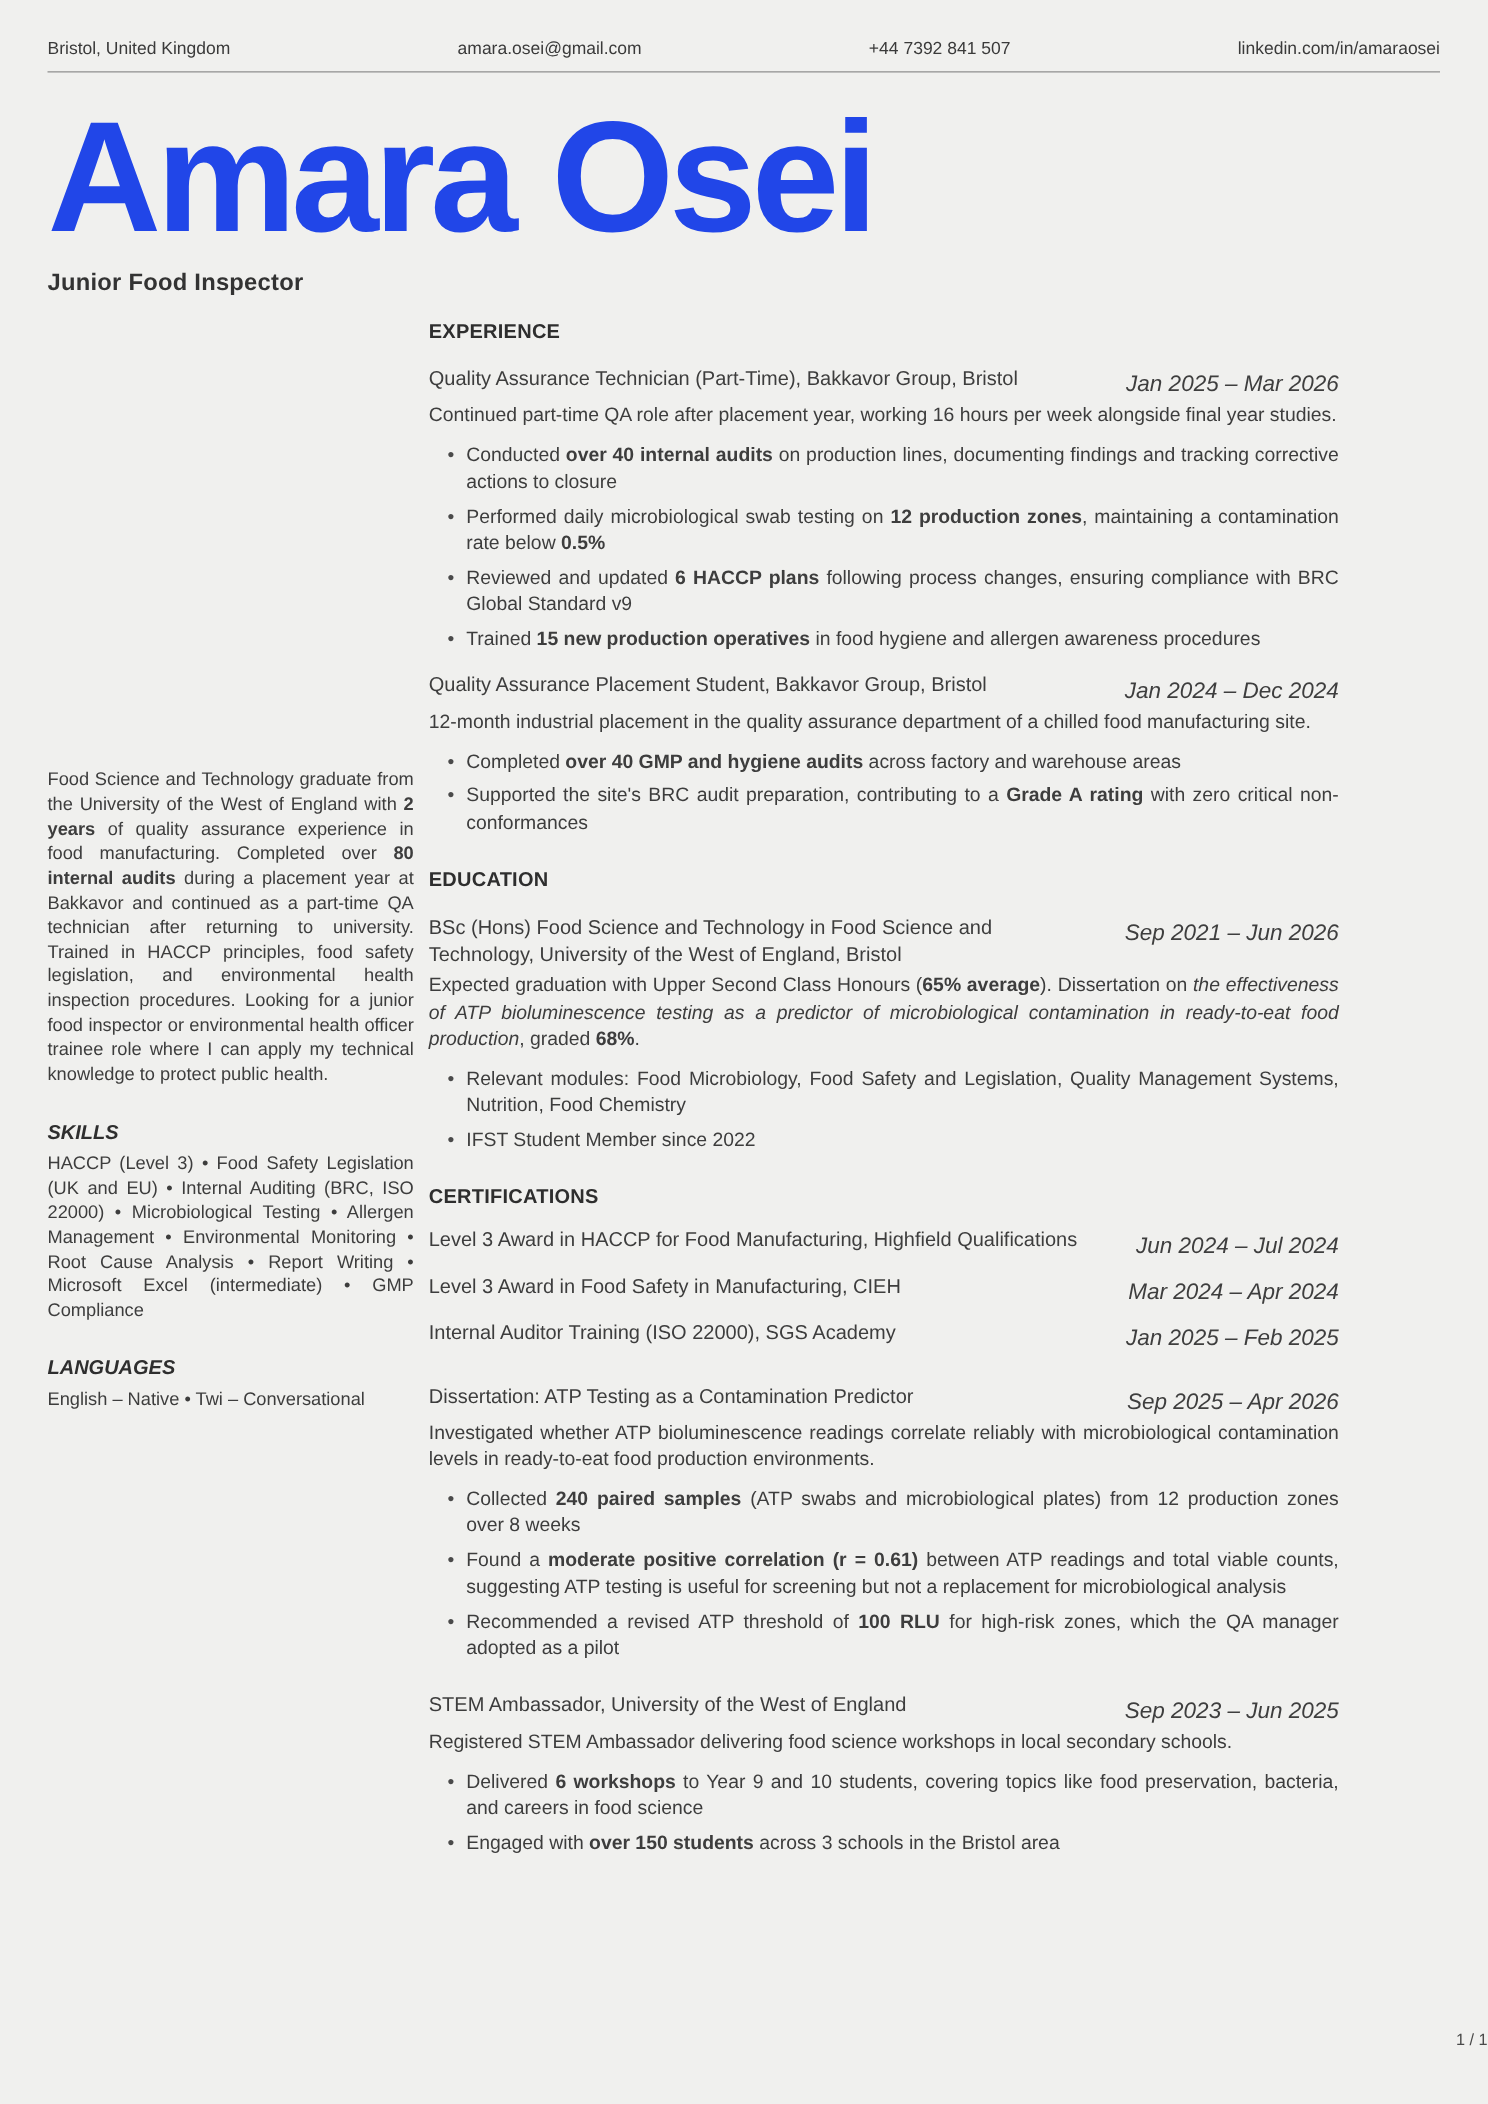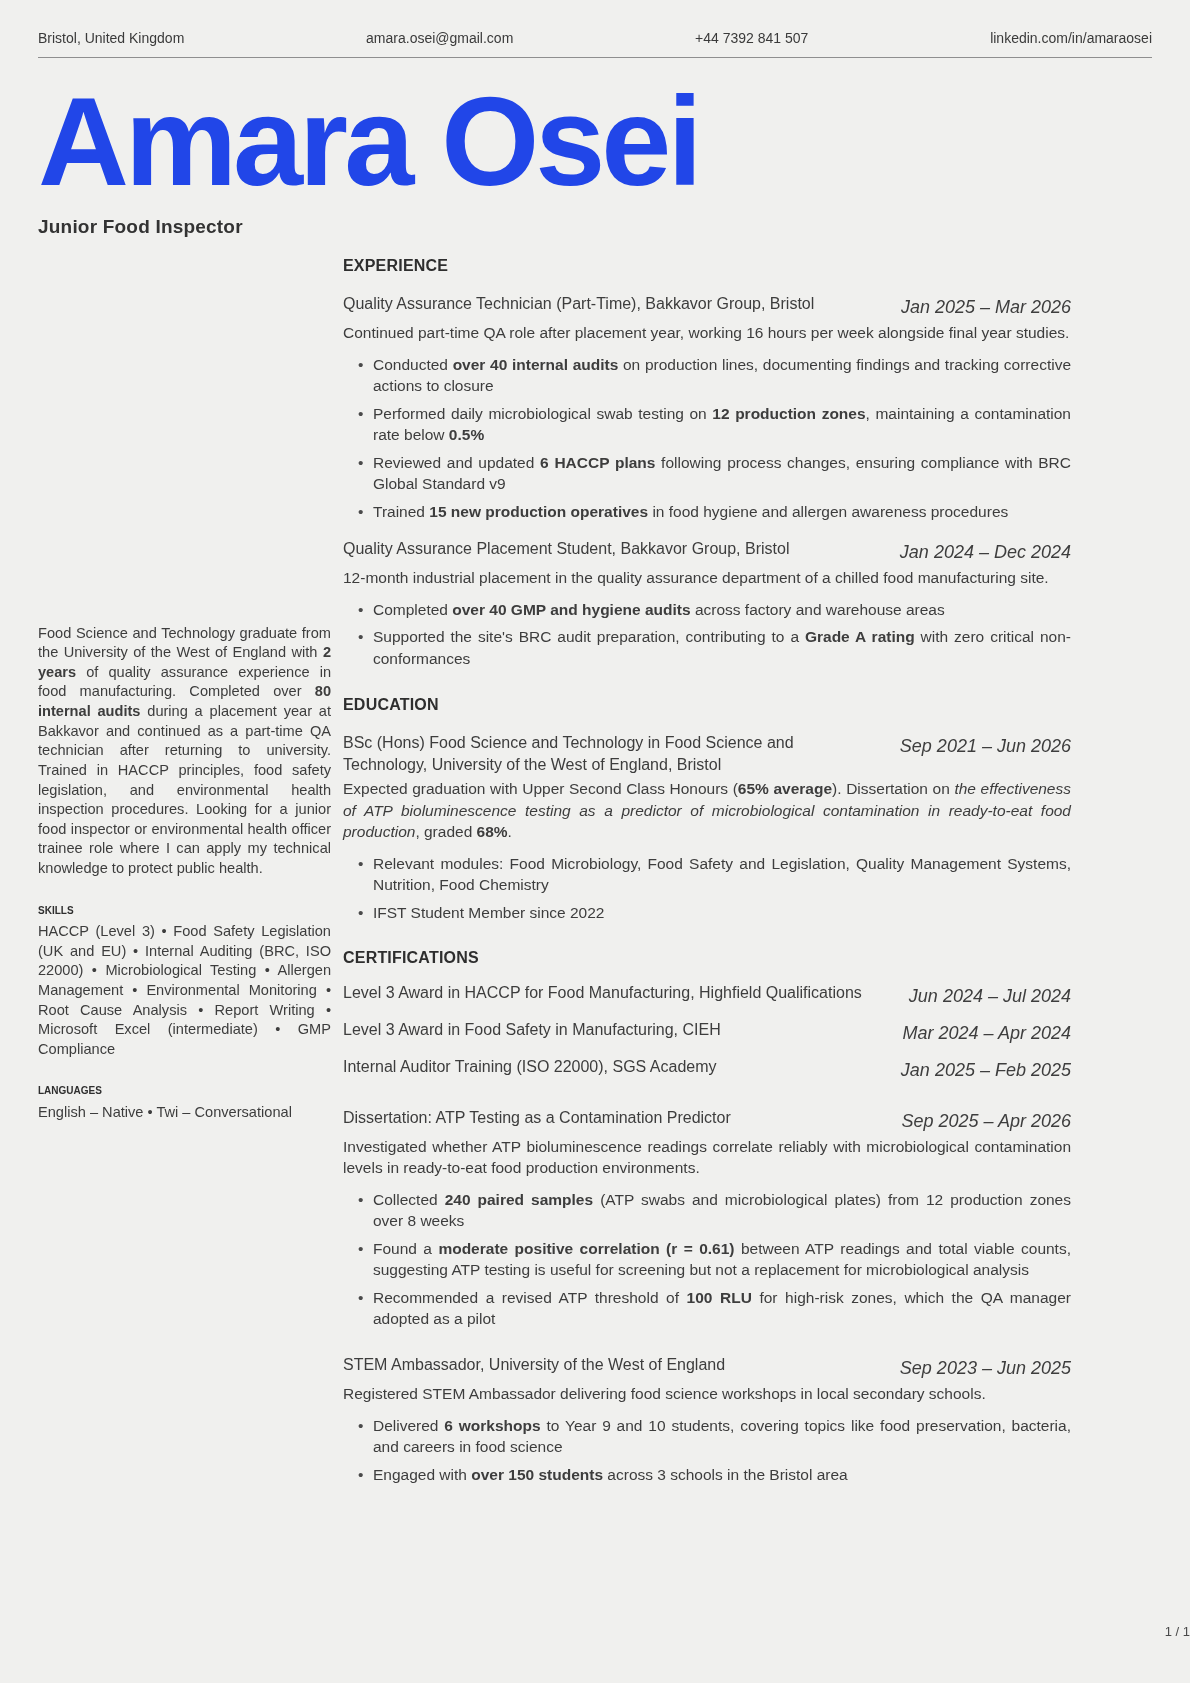--- a/index.html
+++ b/index.html
@@ -23,21 +23,21 @@
   .contact-bar{display:flex;justify-content:space-between;align-items:baseline;font-size:14px;color:#3A3A3A;}
   .rule{border:none;border-top:1px solid var(--rule);margin:11px 0 0;}
   .name{
     font-size:126px;font-weight:800;color:var(--accent);
     line-height:0.92;letter-spacing:-4px;margin-top:26px;white-space:nowrap;
   }
   .job-title{font-size:19px;font-weight:700;color:#333;margin-top:16px;letter-spacing:.2px;}
   .columns{display:flex;margin-top:17px;align-items:center;}
   .col-left{flex:0 0 293px;width:293px;font-size:14.6px;line-height:1.345;}
   .summary{text-align:justify;hyphens:auto;overflow-wrap:break-word;}
-  .side-heading{font-size:10px;font-weight:700;color:var(--heading);margin:25px 0 5px;}
+  .side-heading{font-size:16px;font-weight:700;color:var(--heading);margin:25px 0 5px;font-style:italic;}
   .side-text{text-align:justify;hyphens:auto;overflow-wrap:break-word;}
   .col-right{flex:0 0 728px;width:728px;margin-left:12px;font-size:15.5px;line-height:1.39;}
   .section{margin-top:24px;}
   .section:first-child{margin-top:0;}
   .section-heading{font-size:16px;font-weight:700;color:var(--heading);margin:0 0 12px;letter-spacing:.2px;}
   .entry{margin-top:16px;}
   .entry:first-of-type{margin-top:0;}
   .entry-header{display:flex;justify-content:space-between;align-items:flex-start;}
   .entry-title{font-size:16px;max-width:610px;}
   .entry-date{font-size:18px;font-style:italic;white-space:nowrap;margin-left:24px;padding-top:2px;color:#3E3E3E;}

